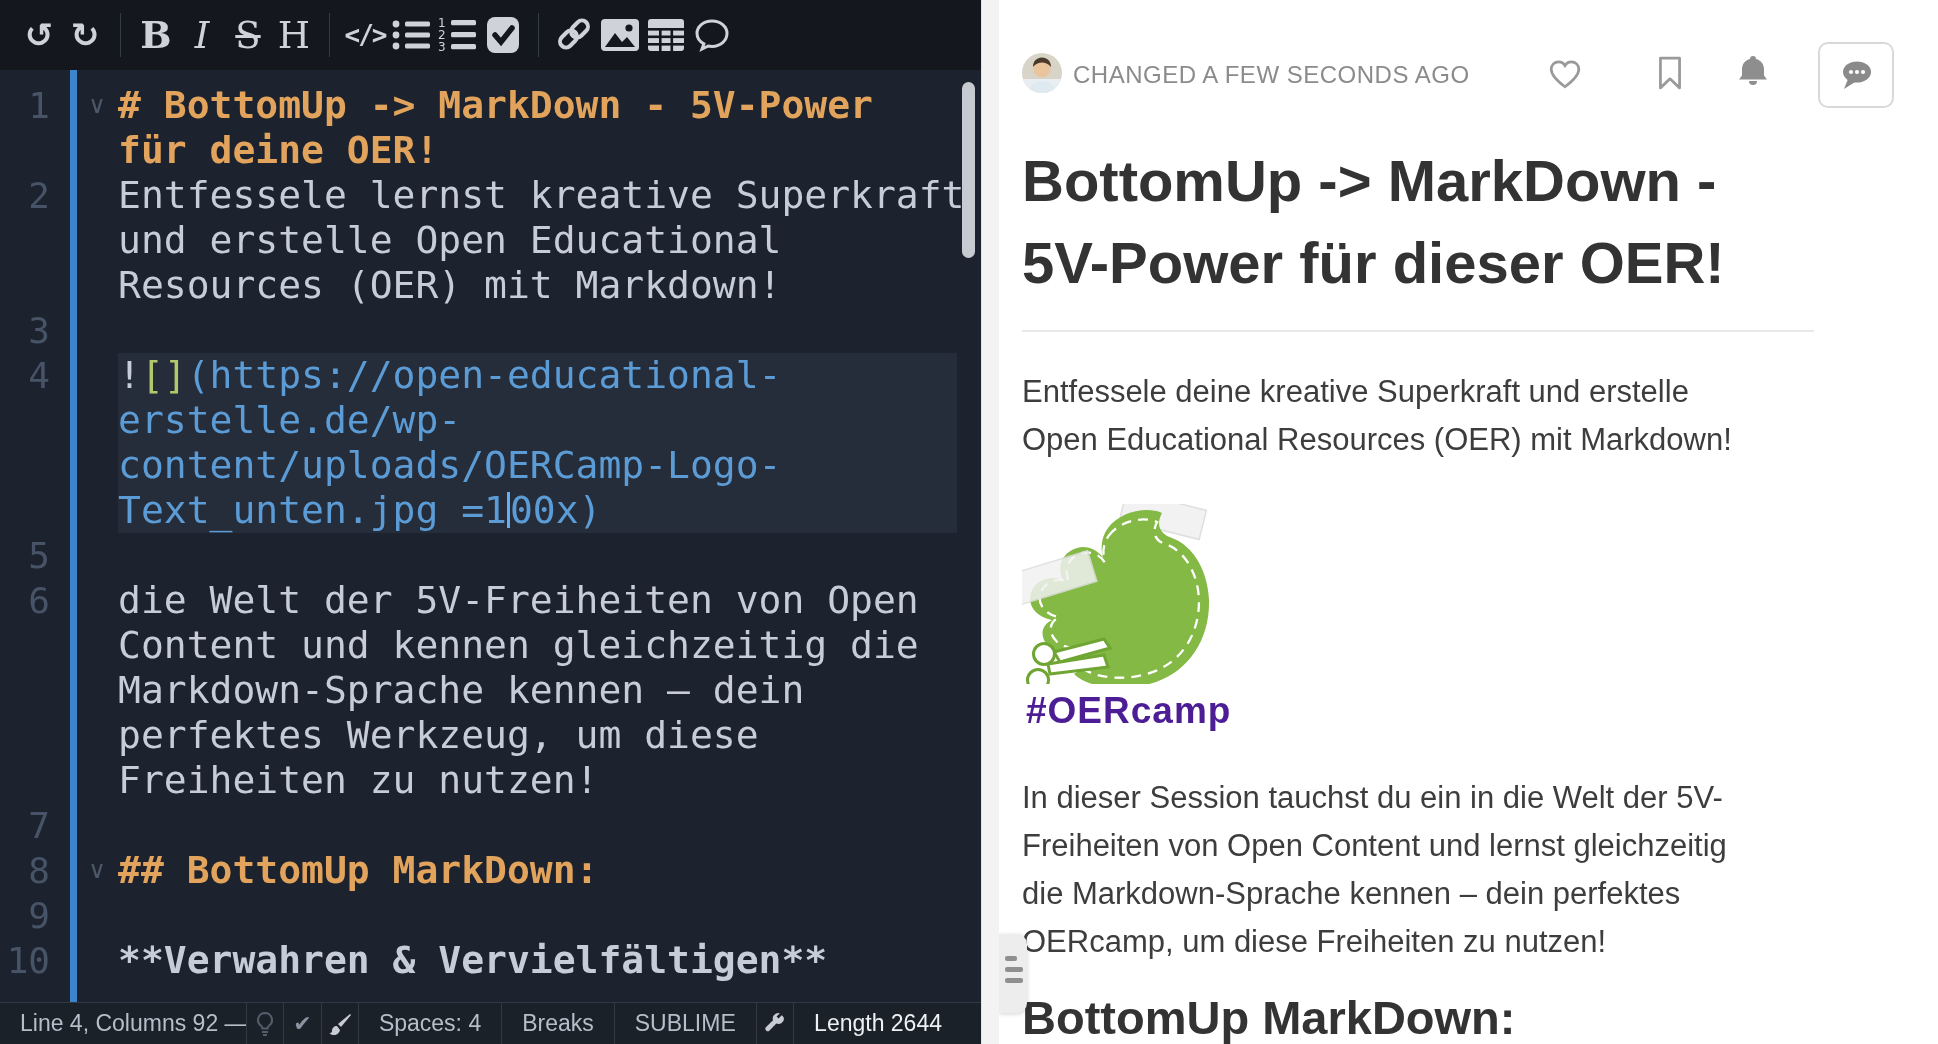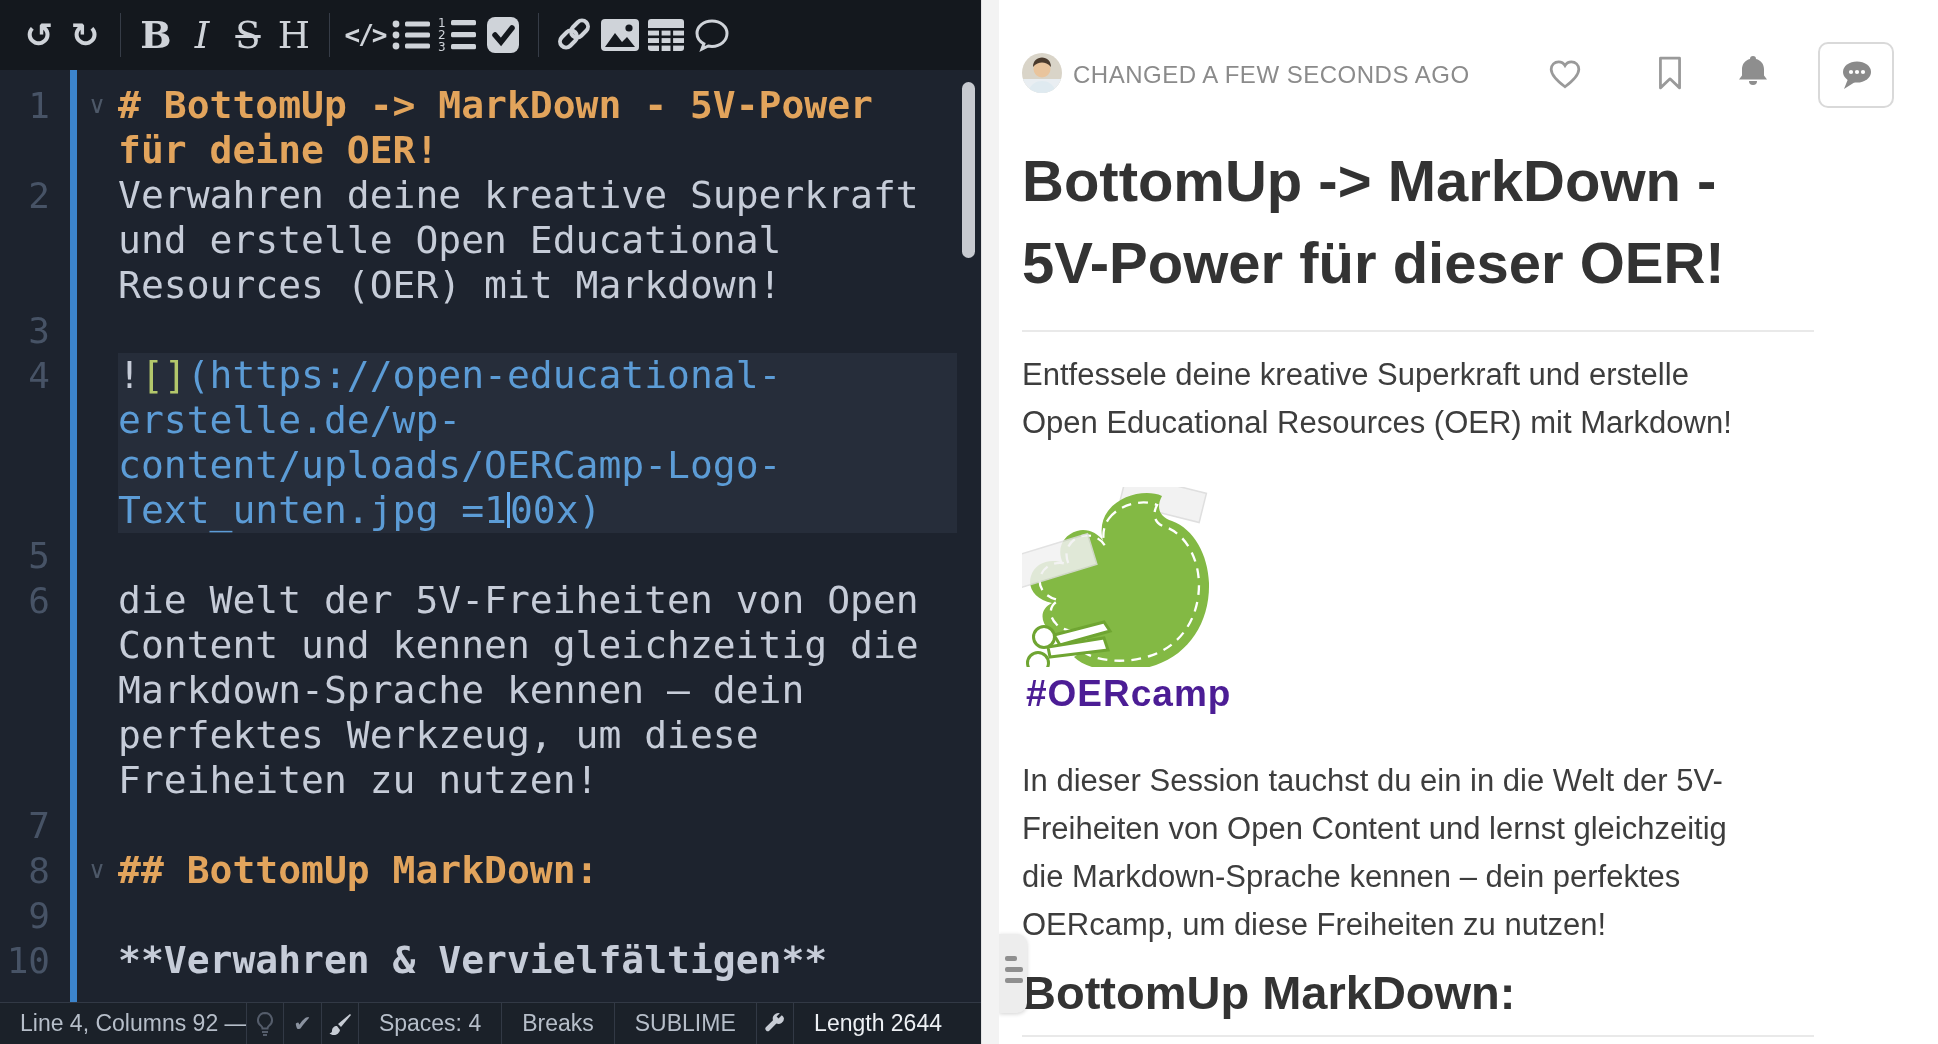--- a/index.html
+++ b/index.html
@@ -48,25 +48,25 @@
   .pv-header{position:relative;height:112px;text-decoration:underline;}
   .avatar{position:absolute;left:23px;top:53px;width:40px;height:40px;border-radius:50%;overflow:hidden;cursor:pointer;}
   .changed{position:absolute;left:74px;top:61px;font-size:24px;color:#8b8b8b;letter-spacing:.5px;}
   .hico{position:absolute;cursor:pointer;}
   .comment-btn{position:absolute;left:819px;top:42px;width:72px;height:62px;border:2px solid #d9d9d9;border-radius:10px;
                display:flex;align-items:center;justify-content:center;cursor:pointer;background:#fff;}
   .md{width:792px;margin-left:23px;color:#3d3d3d;}
   .md-h1{margin-top:28px;font-size:58px;line-height:82px;font-weight:bold;color:#333;}
   .md-hr{height:2px;background:#e9e9e9;border:none;margin:26px 0 0 0;}
   .md-p{font-size:31px;line-height:48px;}
-  .md-p1{margin-top:19px;}
+  .md-p1{margin-top:36px;}
   .md-p2{margin-top:42px;}
   .logo-block{margin-top:40px;}
   .logo-caption{font-size:37px;font-weight:bold;color:#4c1d95;margin:2px 0 0 4px;letter-spacing:1px;}
-  .md-h2{margin-top:18px;font-size:47px;line-height:52px;font-weight:bold;color:#333;}
+  .md-h2{margin-top:26px;font-size:47px;line-height:52px;font-weight:bold;color:#333;}
   .md-hr2{margin-top:16px;}
   .toc-tab{position:absolute;left:0;top:934px;width:28px;height:79px;background:#ededed;border-radius:0 10px 10px 0;
            box-shadow:0 1px 4px rgba(0,0,0,.18);cursor:pointer;z-index:5;padding-top:22px;box-sizing:border-box;}
   .toc-bar{height:5px;border-radius:2px;background:#8f8f8f;margin:0 4px 6px 6px;}
   .toc-bar.short{margin-right:10px;}
 </style>
 </head>
 <body>
 
 <div class="app">
@@ -150,21 +150,21 @@
             <div class="chev">∨</div>
             <div class="rows">
               <div class="row"><span class="c-h"># BottomUp -&gt; MarkDown - 5V-Power</span></div>
               <div class="row"><span class="c-h">für deine OER!</span></div>
             </div>
           </div>
           <div class="line">
             <div class="lnum">2</div>
             <div class="chev"></div>
             <div class="rows">
-              <div class="row"><span class="c-t">Verwahren deine kreative Superkraft</span></div>
+              <div class="row"><span class="c-t">Entfessele lernst kreative Superkraft</span></div>
               <div class="row"><span class="c-t">und erstelle Open Educational</span></div>
               <div class="row"><span class="c-t">Resources (OER) mit Markdown!</span></div>
             </div>
           </div>
           <div class="line">
             <div class="lnum">3</div>
             <div class="chev"></div>
             <div class="rows">
               <div class="row">&nbsp;</div>
             </div>

